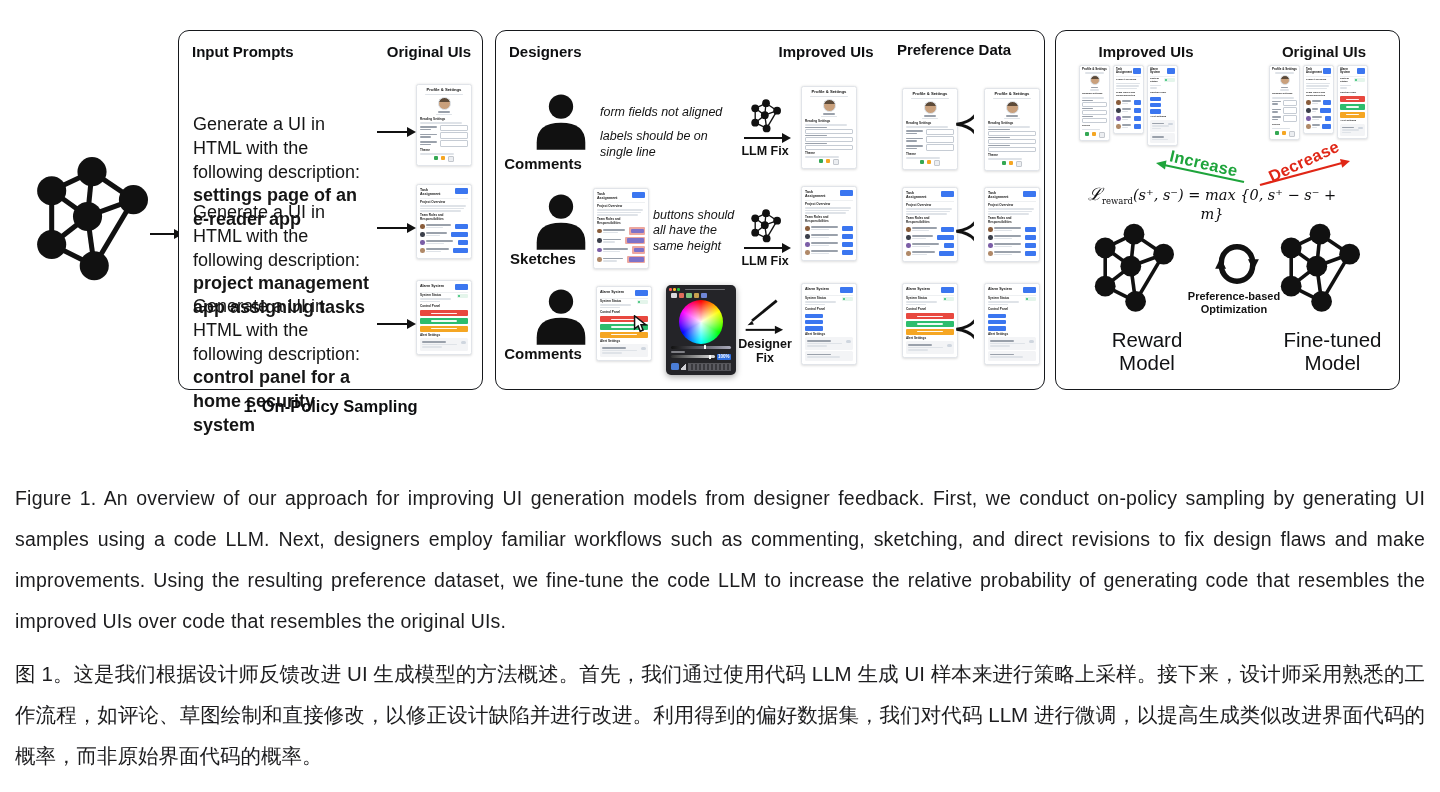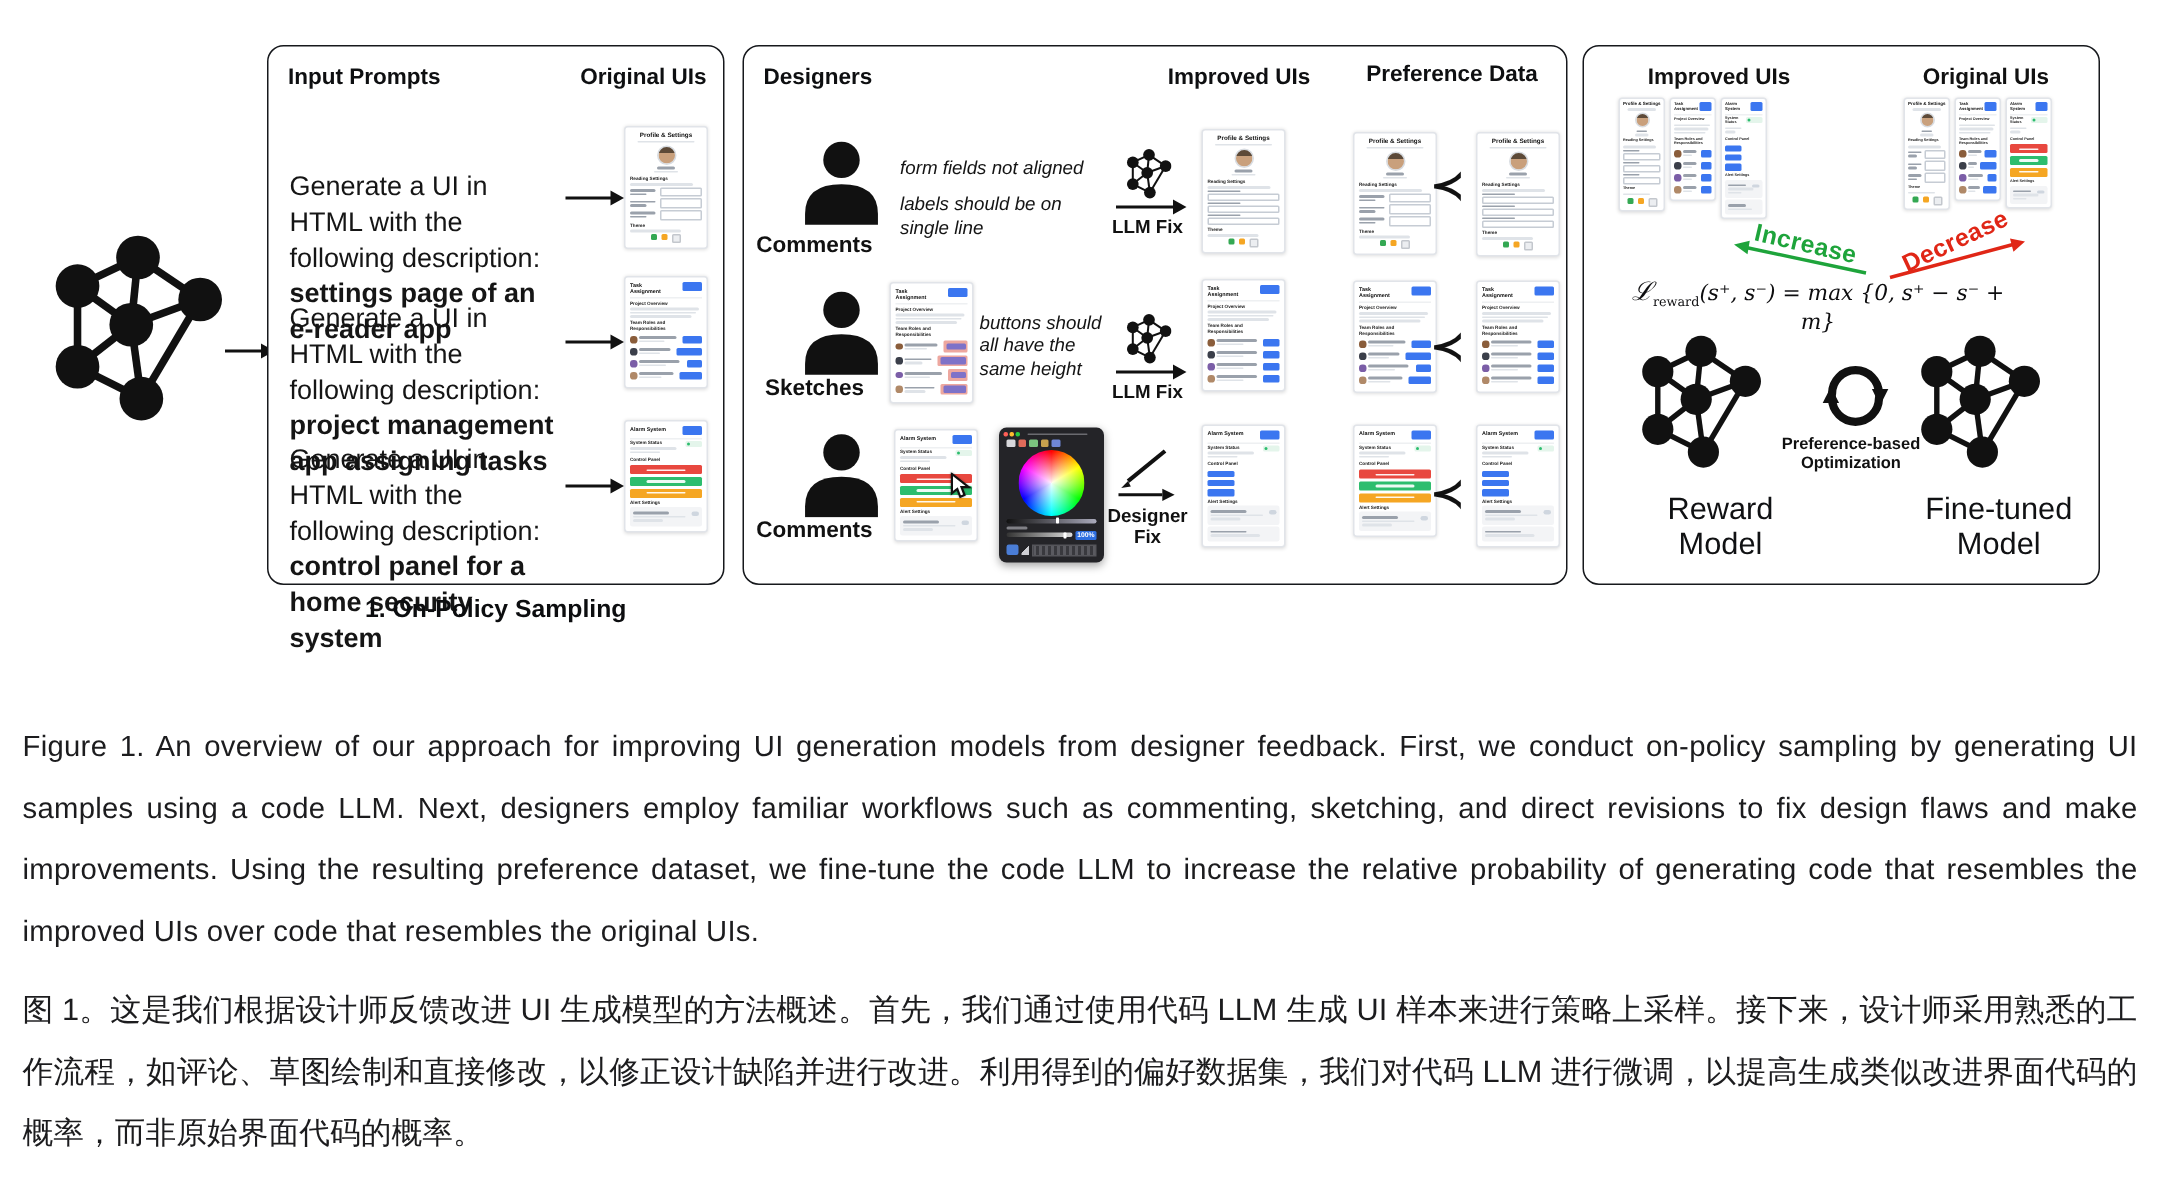--- a/index.html
+++ b/index.html
@@ -255,21 +255,21 @@
             <div class="tog"></div>
           </div>
       </div>
       </span>
   </div>
   <div class="pcap" style="left:178px;width:305px;">1. On-Policy Sampling</div>
 
   <div class="panel" style="left:495px;width:550px;">
     <div class="phead" style="left:13px;">Designers</div>
     <div class="phead" style="left:270px;width:120px;text-align:center;">Improved UIs</div>
-    <div class="phead" style="left:402px;width:140px;text-align:center;top:10px;">Preference Data</div>
+    <div class="phead" style="left:388px;width:140px;text-align:center;top:10px;">Preference Data</div>
 
     <span class="actor person-slot" style="left:20px;top:63px;"><svg viewBox="0 0 60 62" width="54">
           <circle cx="30" cy="14" r="13.5" fill="#111"></circle>
           <path d="M3,62 L3,54 Q3,32 30,32 Q57,32 57,54 L57,62 Z" fill="#111"></path>
         </svg></span>
     <div class="actor-label" style="left:-8px;top:124px;">Comments</div>
     <span class="actor person-slot" style="left:20px;top:163px;"><svg viewBox="0 0 60 62" width="54">
           <circle cx="30" cy="14" r="13.5" fill="#111"></circle>
           <path d="M3,62 L3,54 Q3,32 30,32 Q57,32 57,54 L57,62 Z" fill="#111"></path>
         </svg></span>

